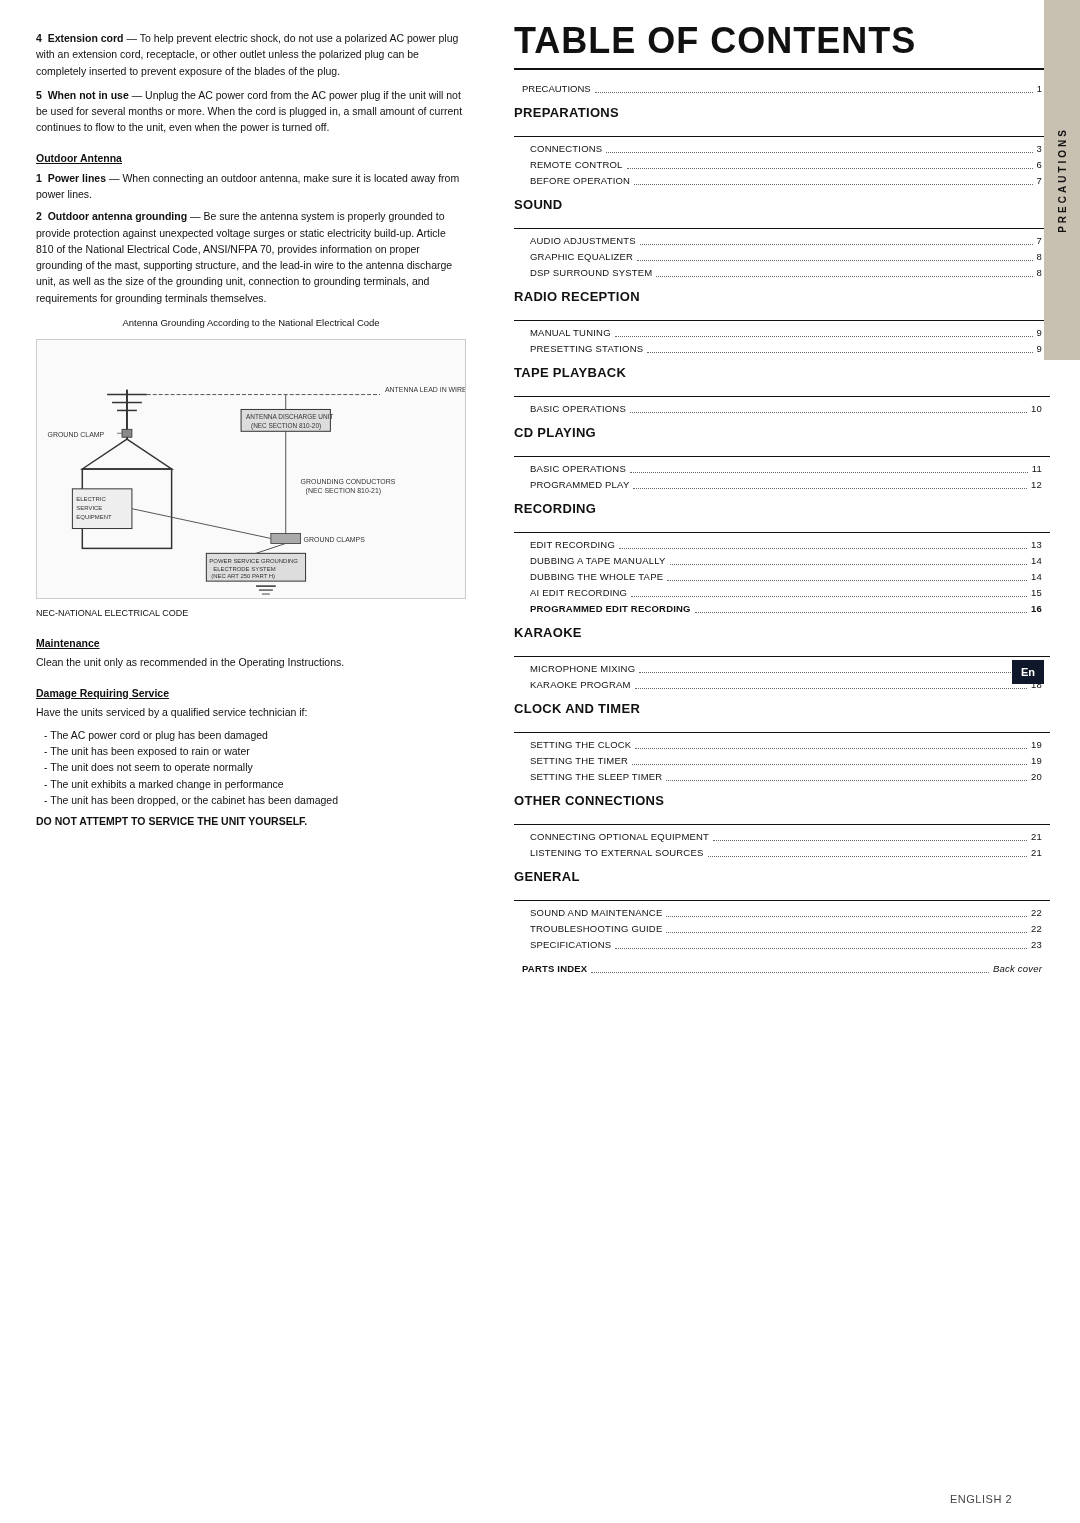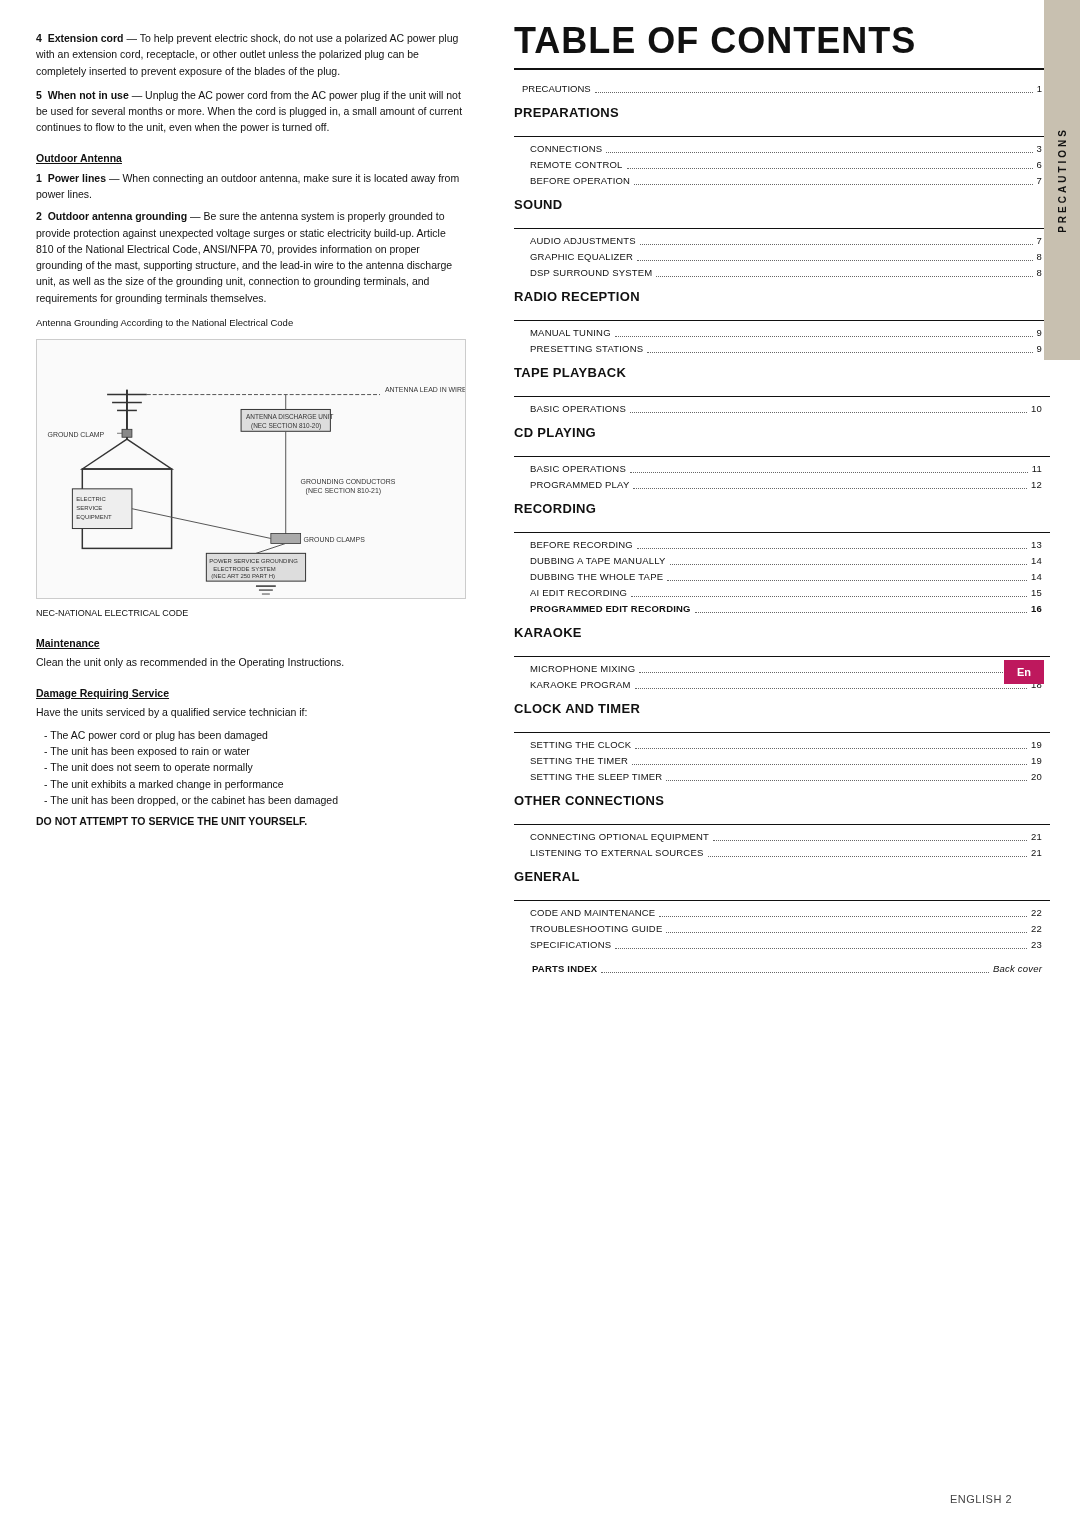--- a/index.html
+++ b/index.html
@@ -48,20 +48,21 @@
       margin-bottom: 6px;
     }
     .left-col ul li::before {
       content: "- ";
     }
     .antenna-section {
       margin-top: 10px;
       margin-bottom: 10px;
     }
     .antenna-caption {
+      text-align: center;
       font-size: 9.5px;
       margin-bottom: 8px;
     }
     .antenna-diagram {
       width: 100%;
       height: 260px;
       border: none;
     }
     .nec-label {
       font-size: 9px;
@@ -135,23 +136,23 @@
       font-size: 10px;
       font-weight: bold;
       letter-spacing: 3px;
       color: #111;
     }
     
     .en-badge {
       position: absolute;
       right: 36px;
       top: 660px;
-      width: 40px;
+      width: 32px;
       height: 24px;
-      background: #be185d;
+      background: #0f172a;
       color: #fff;
       font-size: 11px;
       font-weight: bold;
       display: flex;
       align-items: center;
       justify-content: center;
     }
     
     .footer-english {
       position: absolute;
@@ -354,21 +355,21 @@
         <span class="dots"></span>
         <span>12</span>
       </div>
     </div>
 
     <div class="en-badge">En</div>
 
     <div class="section-block">
       <div class="section-header">RECORDING</div>
       <div class="toc-entry">
-        <span>BEFORE RECORDING</span>
+        <span>EDIT RECORDING</span>
         <span class="dots"></span>
         <span>13</span>
       </div>
       <div class="toc-entry">
         <span>DUBBING A TAPE MANUALLY</span>
         <span class="dots"></span>
         <span>14</span>
       </div>
       <div class="toc-entry">
         <span>DUBBING THE WHOLE TAPE</span>
@@ -430,37 +431,37 @@
       <div class="toc-entry">
         <span>LISTENING TO EXTERNAL SOURCES</span>
         <span class="dots"></span>
         <span>21</span>
       </div>
     </div>
 
     <div class="section-block">
       <div class="section-header">GENERAL</div>
       <div class="toc-entry">
-        <span>CODE AND MAINTENANCE</span>
+        <span>SOUND AND MAINTENANCE</span>
         <span class="dots"></span>
         <span>22</span>
       </div>
       <div class="toc-entry">
         <span>TROUBLESHOOTING GUIDE</span>
         <span class="dots"></span>
         <span>22</span>
       </div>
       <div class="toc-entry">
         <span>SPECIFICATIONS</span>
         <span class="dots"></span>
         <span>23</span>
       </div>
     </div>
 
-    <div class="toc-entry" style="margin-top:8px; padding-left:8px;margin-left:10px;">
+    <div class="toc-entry" style="margin-top:8px; padding-left:8px;">
       <span style="font-weight:bold;">PARTS INDEX</span>
       <span class="dots" style="border-bottom:1px dotted #666;"></span>
       <span style="font-style:italic;text-align:center;">Back cover</span>
     </div>
 
     <div class="footer-english">ENGLISH 2</div>
 
   </div>
 </div>
 

